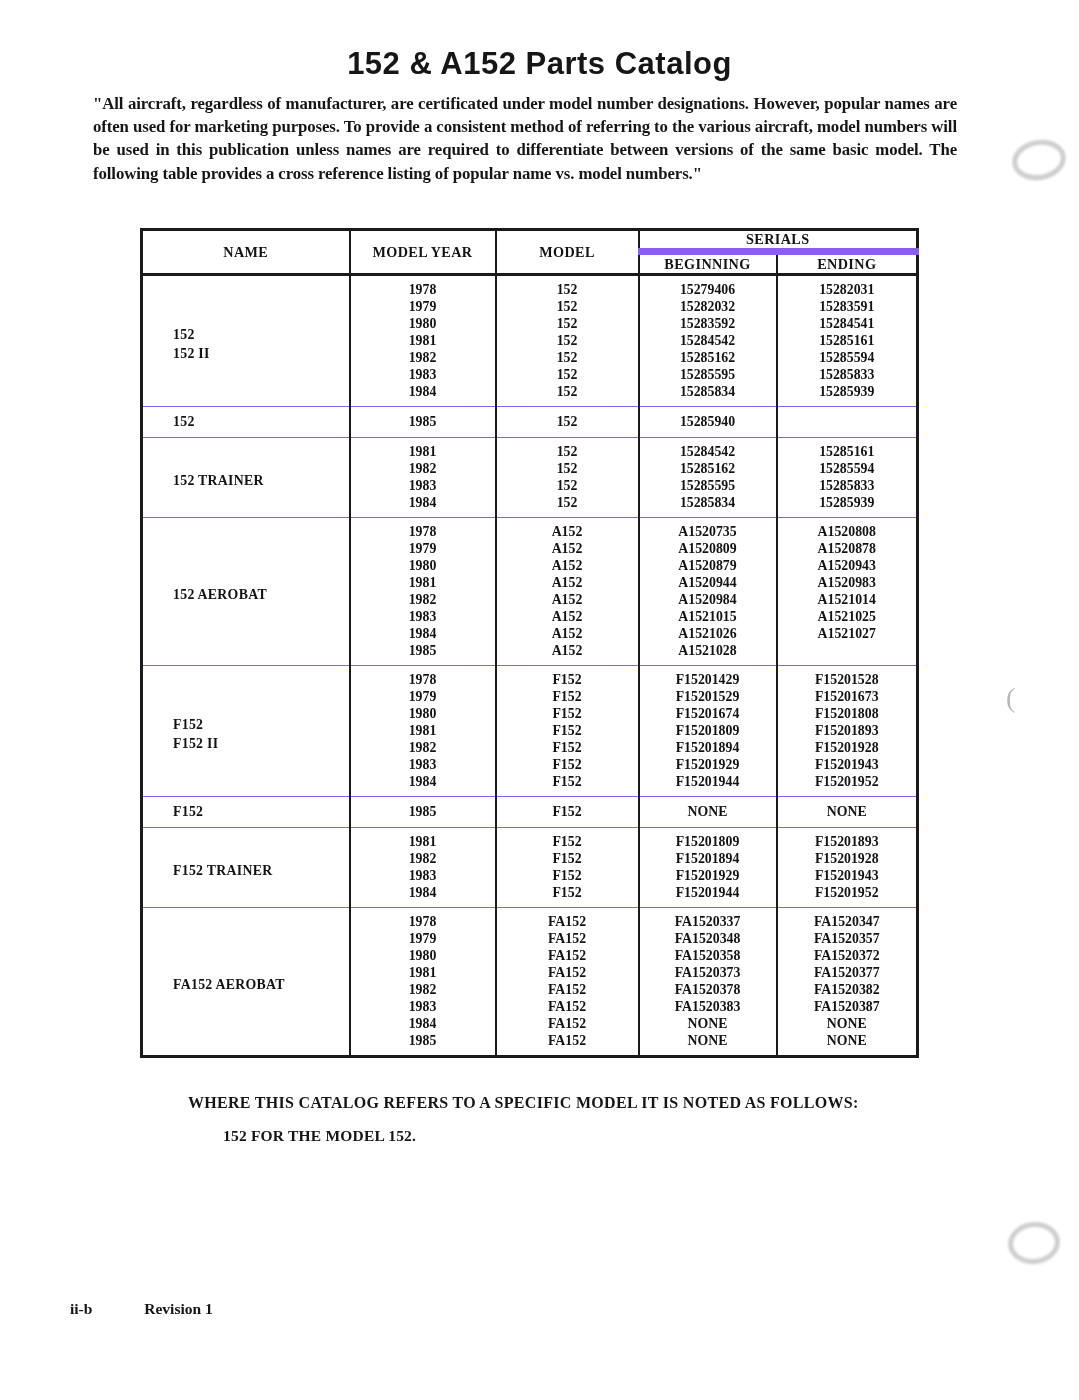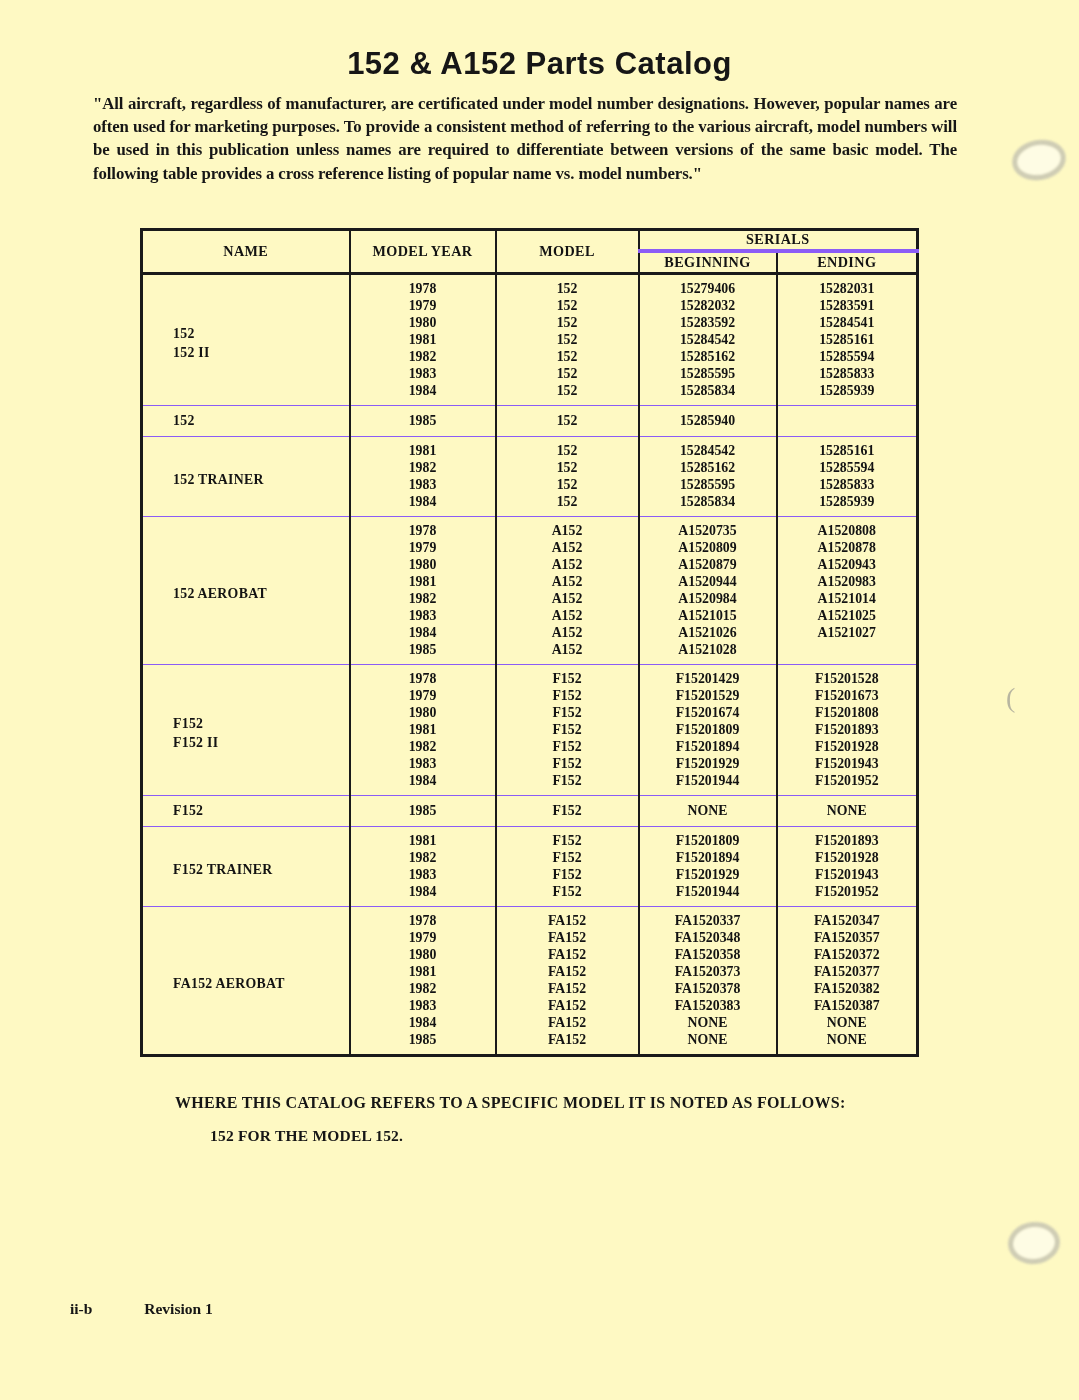--- a/index.html
+++ b/index.html
@@ -1,21 +1,21 @@
 <!DOCTYPE html>
 <html><head>
 <meta charset="utf-8">
 <style>
   html, body { margin: 0; padding: 0; background: #e8e6e1; }
   .page {
     position: relative;
     width: 1079px;
     height: 1400px;
     margin: 0 auto;
-    background: #fef9c3;
+    background: #ffffff;
     color: #161616;
     font-family: "Liberation Serif", serif;
     overflow: hidden;
   }
 
   
   .title {
     position: absolute;
     top: 46px;
     left: 0;
@@ -59,36 +59,36 @@
   table.xref th, table.xref td {
     border-left: 2px solid #1a1a1a;
     border-right: 2px solid #1a1a1a;
     text-align: center;
     vertical-align: middle;
     padding: 0;
   }
   thead th { font-size: 14.2px; letter-spacing: 0.4px; }
   thead tr.h-top { height: 21px; }
   thead tr.h-sub { height: 23px; }
-  thead th.serials-h { border-bottom: 4px solid #8b5cf6; margin-top: 47px; }
+  thead th.serials-h { border-bottom: 7px solid #8b5cf6; margin-top: 47px; }
   thead th { border-bottom-width: 3px; border-bottom-style: solid; }
   tbody td { height: 17px; line-height: 17px; }
   tbody tr.group-start td { border-top: 1px solid #8b5cf6; padding-top: 5px; }
   tbody tr.group-end td { padding-bottom: 6px; }
   tbody td.name-cell {
     text-align: left;
     padding-left: 30px;
     letter-spacing: 0.3px;
   }
   tbody td.name-cell div { line-height: 19px; }
 
   
   .notes {
     position: absolute;
-    left: 175px;
+    left: 188px;
     top: 1094px;
     font-weight: bold;
   }
   .notes-heading { font-size: 16px; letter-spacing: 0.3px; }
   .note-items { margin-top: 13px; margin-left: 35px; }
   .note-items div { font-size: 15.5px; line-height: 22.5px; letter-spacing: 0.2px; }
 
   
   .footer {
     position: absolute;

